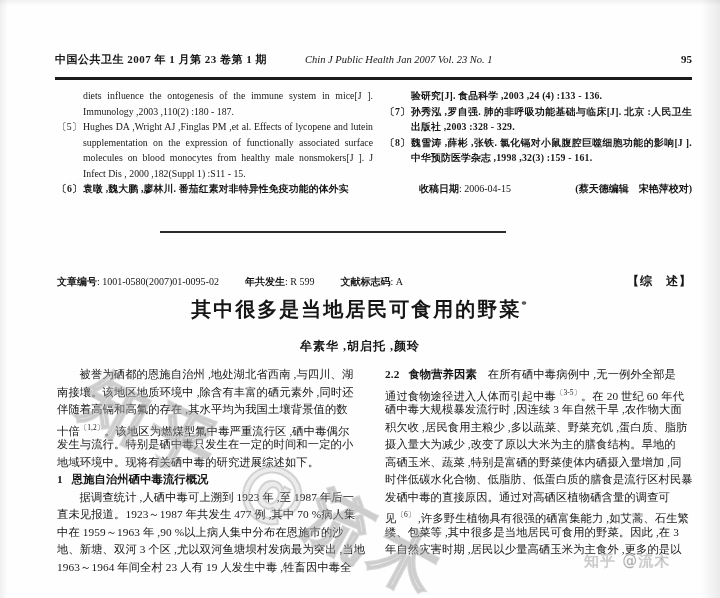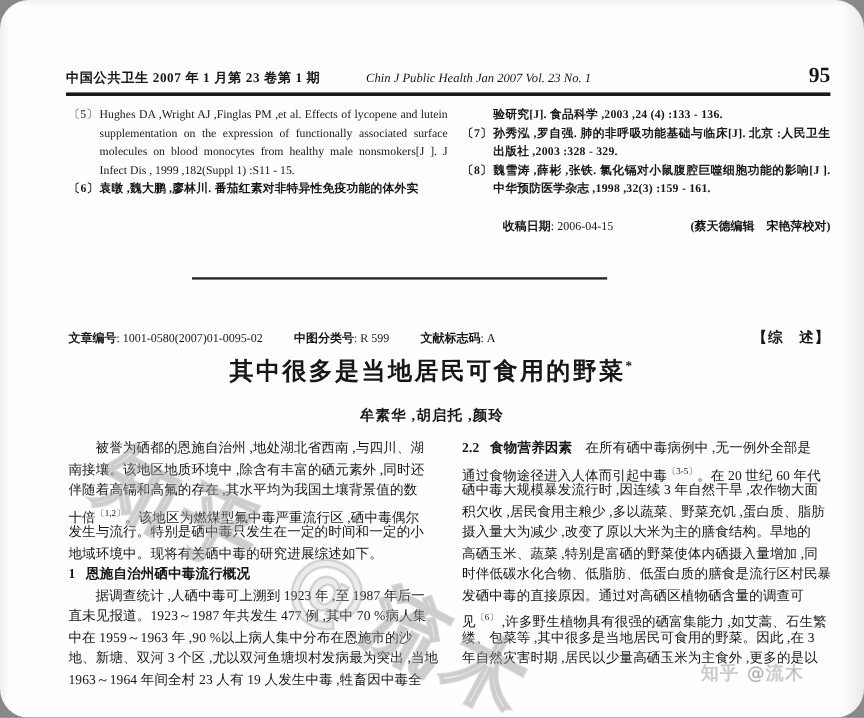--- a/index.html
+++ b/index.html
@@ -4,35 +4,34 @@
 <style>
   html,body{margin:0;padding:0;background:#888;}
   #page{
     position:relative;
     width:720px;height:598px;
     margin:0 auto;
     background:#fefefe;
     overflow:hidden;
     font-family:"Liberation Serif","DejaVu Serif",serif;
     color:#161616;
-    border-radius:24px;
   }
   
   .edge-right{position:absolute;top:0;right:0;width:20px;height:100%;
     background:linear-gradient(to right,rgba(0,0,0,0),rgba(0,0,0,0.08));}
   .edge-left{position:absolute;top:0;left:0;width:8px;height:100%;
     background:linear-gradient(to right,rgba(0,0,0,0.06),rgba(0,0,0,0));}
   .edge-top{position:absolute;top:0;left:0;width:100%;height:6px;
     background:linear-gradient(to bottom,rgba(0,0,0,0.05),rgba(0,0,0,0));}
 
   
   .hdr{position:absolute;left:55px;top:52px;width:637px;display:flex;align-items:baseline;}
   .hdr-cn{font-weight:bold;font-size:11px;letter-spacing:0.5px;white-space:nowrap;}
   .hdr-en{font-style:italic;font-size:10.5px;margin-left:38px;white-space:nowrap;}
-  .hdr-page{margin-left:auto;font-weight:bold;font-size:18px;}
+  .hdr-page{margin-left:auto;font-weight:bold;font-size:11px;}
   .hdr-rule{position:absolute;left:55px;top:77px;width:637px;height:2.5px;background:#1b1b1b;}
 
   
   .refs-left{position:absolute;left:57px;top:88px;width:316px;}
   .refs-right{position:absolute;left:385px;top:88px;width:307px;}
   .ref{position:relative;padding-left:26px;font-size:9.8px;line-height:15.5px;text-align:justify;}
   .refmark{position:absolute;left:0;top:0;}
   .ref.cjk{font-weight:700;letter-spacing:0.2px;}
   .received{display:flex;justify-content:space-between;font-size:10px;margin-top:16px;white-space:nowrap;}
   .received .lab{font-weight:bold;padding-left:34px;}
@@ -87,22 +86,26 @@
 
   <div class="hdr">
     <span class="hdr-cn">中国公共卫生 2007 年 1 月第 23 卷第 1 期</span>
     <span class="hdr-en">Chin J  Public Health Jan 2007 Vol. 23 No. 1</span>
     <span class="hdr-page">95</span>
   </div>
   <div class="hdr-rule"></div>
 
   <div class="refs-left">
     <div class="ref">
+      <span class="refmark"></span>
+      <span>diets influence the ontogenesis of the immune system in mice[J ]. Immunology ,2003 ,110(2) :180 - 187.</span>
+    </div>
+    <div class="ref">
       <span class="refmark">〔5〕</span>
-      <span>Hughes DA ,Wright AJ ,Finglas PM ,et al. Effects of lycopene and lutein supplementation on the expression of functionally associated surface molecules on blood monocytes from healthy male nonsmokers[J ]. J  Infect Dis , 1999 ,182(Suppl 1) :S11 - 15.</span>
+      <span>Hughes DA ,Wright AJ ,Finglas PM ,et al. Effects of lycopene and lutein supplementation on the expression of functionally associated surface molecules on blood monocytes from healthy male nonsmokers[J ]. J  Infect Dis , 2000 ,182(Suppl 1) :S11 - 15.</span>
     </div>
     <div class="ref cjk">
       <span class="refmark">〔6〕</span>
       <span>袁暾 ,魏大鹏 ,廖林川. 番茄红素对非特异性免疫功能的体外实</span>
     </div>
   </div>
 
   <div class="refs-right">
     <div class="ref cjk">
       <span class="refmark"></span>
@@ -119,21 +122,21 @@
     <div class="received">
       <span><b class="lab">收稿日期</b><span>: 2006-04-15</span></span>
       <span class="eds">(蔡天德编辑　宋艳萍校对)</span>
     </div>
   </div>
 
   <div class="mid-rule"></div>
 
   <div class="meta">
     <span class="grp"><b>文章编号</b><span>: 1001-0580(2007)01-0095-02</span></span>
-    <span class="grp"><b>中图分类号</b><span>: R 599</span></span>
+    <span class="grp"><b>年共发生</b><span>: R 599</span></span>
     <span class="grp"><b>文献标志码</b><span>: A</span></span>
     <span class="tag">【综　述】</span>
   </div>
 
   <div class="title"><span>其中很多是当地居民可食用的野菜</span><sup>*</sup></div>
   <div class="authors">牟素华 ,胡启托 ,颜玲</div>
 
   <div class="col-left">
       <div class="bline ind"><span>被誉为硒都的恩施自治州 ,地处湖北省西南 ,与四川、湖</span></div>
       <div class="bline"><span>南接壤。该地区地质环境中 ,除含有丰富的硒元素外 ,同时还</span></div>

